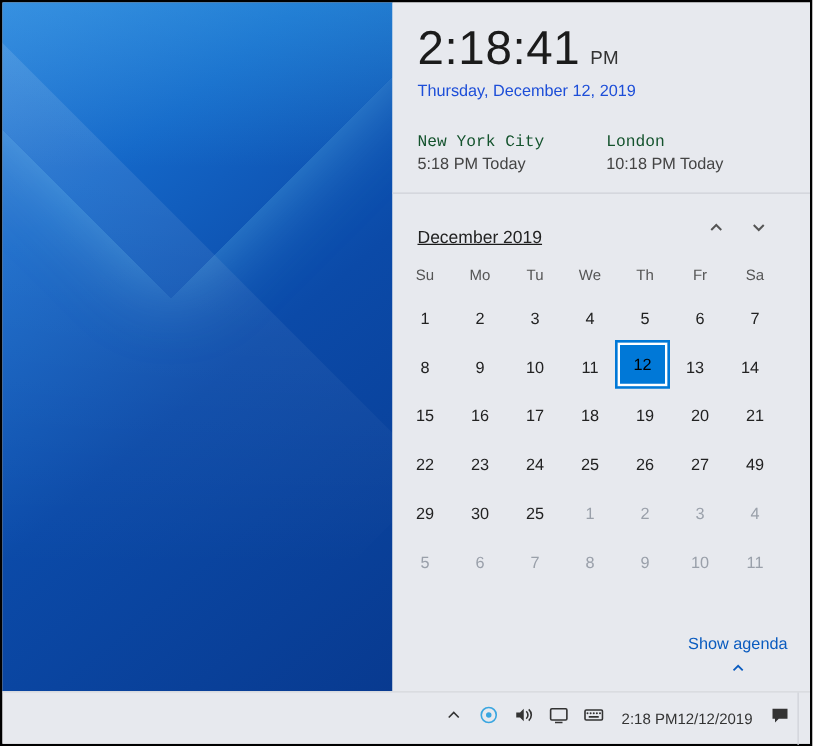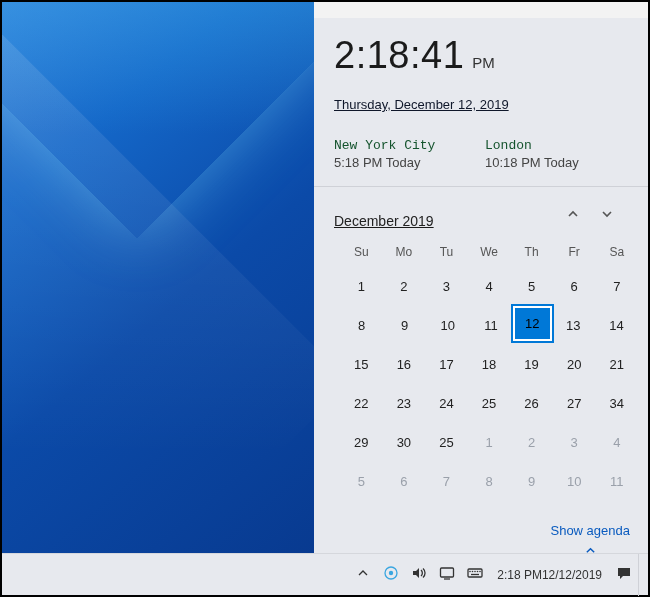--- a/index.html
+++ b/index.html
@@ -16,42 +16,42 @@
     transform: rotate(45deg);
     background: linear-gradient(135deg, rgba(133,225,255,0.75), rgba(73,190,245,0.35) 50%, rgba(255,255,255,0) 80%);
     box-shadow: 0 0 60px rgba(140,230,255,0.35);
   }
   .wpshape2 {
     position: absolute; left: -280px; top: 120px; width: 520px; height: 520px;
     transform: rotate(45deg);
     background: linear-gradient(135deg, rgba(255,255,255,0.12), rgba(255,255,255,0) 60%);
   }
   .flyout {
-    position: absolute; right: 0; top: 16px; width: 334px; height: 551px;
+    position: absolute; right: 0; top: 0; width: 334px; height: 551px;
     background: #e7e9ee; color: #1b1b1b;
   }
   .clock-block { padding: 16px 20px 12px 20px; }
   .clock-line { display: flex; align-items: baseline; gap: 8px; }
   .clock-time { font-size: 38px; font-weight: 300; letter-spacing: 0.5px; }
   .clock-ampm { font-size: 15px; color: #333; }
-  .clock-date { color: #0f172a; font-size: 13px; margin-top: 20px; cursor: pointer; text-decoration: underline; }
+  .clock-date { color: #1d4ed8; font-size: 13px; margin-top: 4px; cursor: pointer; }
   .clocks-row { display: flex; gap: 8px; padding: 14px 20px 16px 20px; }
   .clock-extra { flex: 1 1 0; font-size: 13px; }
   .clock-extra .city { color: #14532d; font-family: Liberation Mono, monospace; }
   .clock-extra .when { color: #444; margin-top: 2px; }
   .divider { height: 1px; background: #cfd1d7; }
   .cal-header { display: flex; align-items: flex-end; justify-content: space-between; padding: 14px 24px 6px 20px; text-decoration: underline; }
   .cal-title { font-size: 14px; color: #222; }
   .cal-nav { display: flex; }
   .cal-nav button {
     width: 34px; height: 28px; background: transparent; border: none; color: #555;
     font-size: 13px; cursor: pointer;
   }
   .chev svg { width: 12px; height: 12px; stroke: #555; stroke-width: 1.6; fill: none; }
-  .cal-grid { padding: 2px 10px 4px 26px; }
+  .cal-grid { padding: 2px 10px 4px 4px; }
   .cal-row { display: flex; }
   .cal-cell {
     width: 44px; height: 39px; display: flex; align-items: center; justify-content: center;
     font-size: 13px; color: #222;
   }
   .dow .cal-cell { color: #555; font-size: 12px; height: 30px; }
   .cal-day { cursor: pointer; }
   .cal-other { color: #9aa0aa; }
   .cal-today {
     background: #0078d7; color: #000000; border: 2px solid #ffffff; outline: 2px solid #0078d7;
@@ -166,21 +166,21 @@
             <div class="cal-cell cal-day">20</div>
             <div class="cal-cell cal-day">21</div>
           </div>
           <div class="cal-row">
             <div class="cal-cell cal-day">22</div>
             <div class="cal-cell cal-day">23</div>
             <div class="cal-cell cal-day">24</div>
             <div class="cal-cell cal-day">25</div>
             <div class="cal-cell cal-day">26</div>
             <div class="cal-cell cal-day">27</div>
-            <div class="cal-cell cal-day">34</div>
+            <div class="cal-cell cal-day">49</div>
           </div>
           <div class="cal-row">
             <div class="cal-cell cal-day">29</div>
             <div class="cal-cell cal-day">30</div>
             <div class="cal-cell cal-day">25</div>
             <div class="cal-cell cal-day cal-other">1</div>
             <div class="cal-cell cal-day cal-other">2</div>
             <div class="cal-cell cal-day cal-other">3</div>
             <div class="cal-cell cal-day cal-other">4</div>
           </div>

